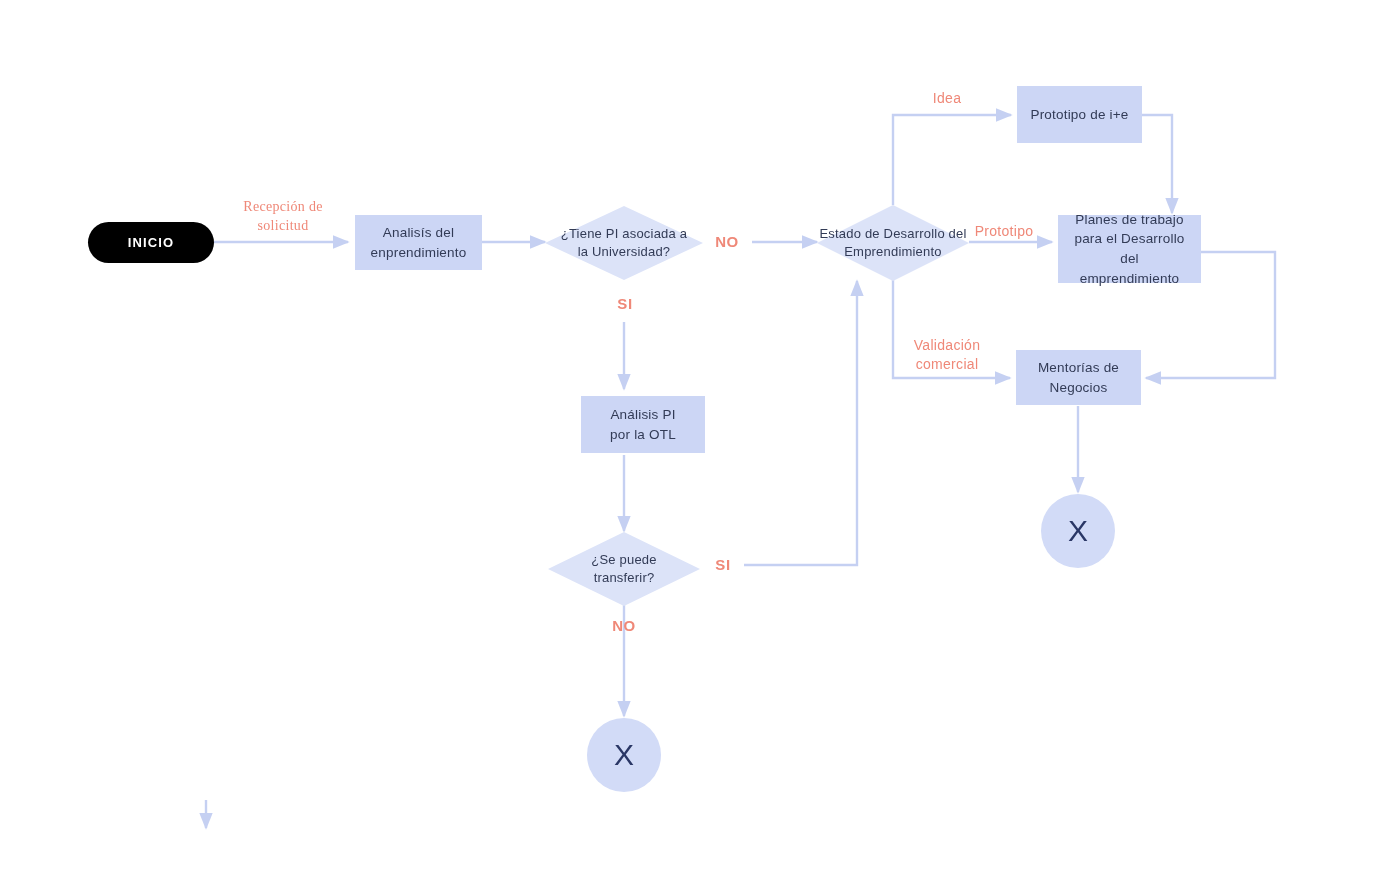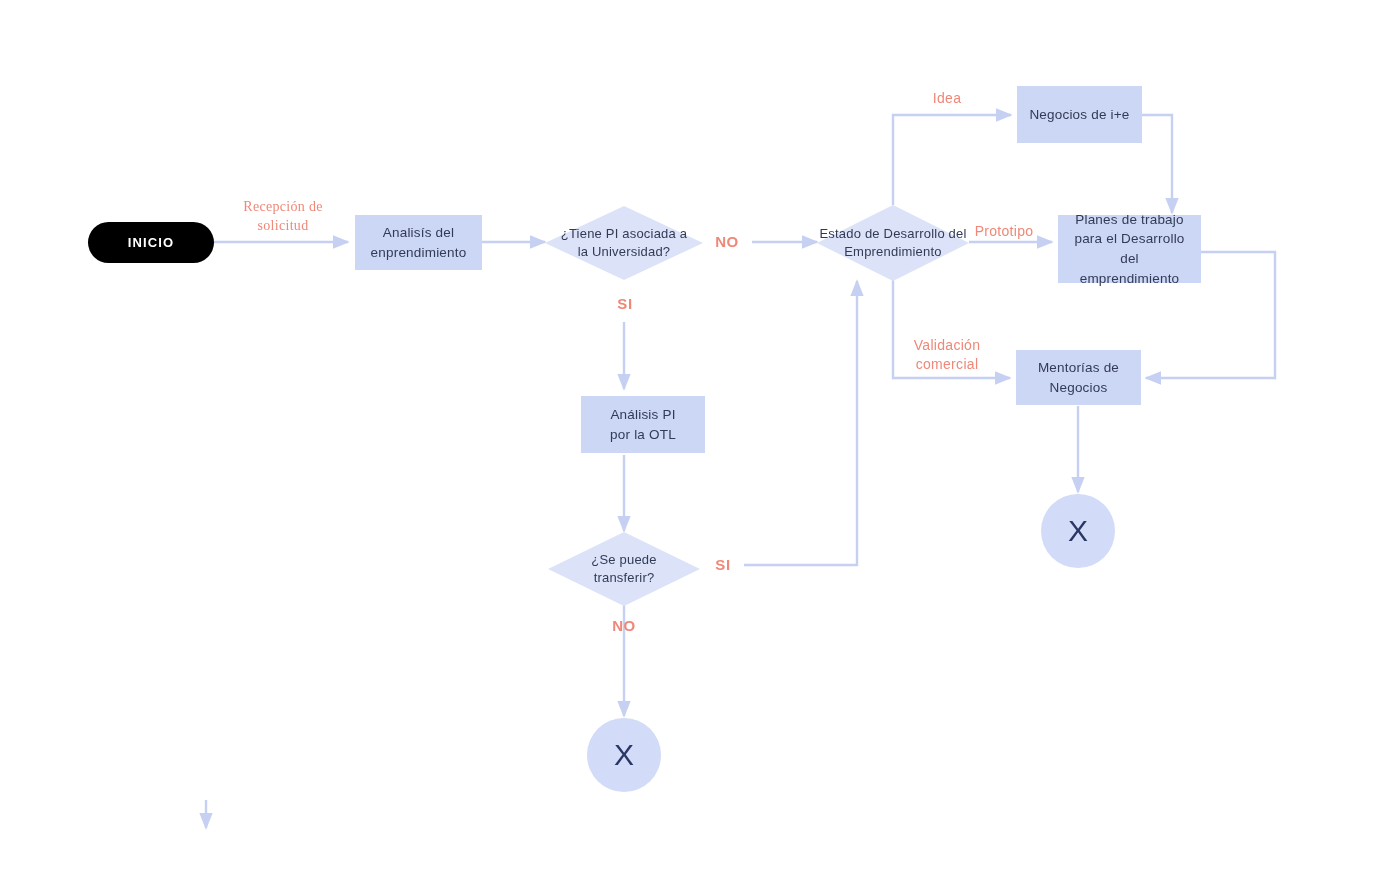--- a/index.html
+++ b/index.html
@@ -164,21 +164,21 @@
     <div class="decision-label" style="white-space: pre-line;">¿Tiene PI asociada a
 la Universidad?</div>
   </div>
 
   <div class="decision-wrap" style="left:817px; top:205px; width:152px; height:76px;">
     <div class="decision-shape"></div>
     <div class="decision-label" style="white-space: pre-line;">Estado de Desarrollo del
 Emprendimiento</div>
   </div>
 
-  <div class="node process" style="left:1017px; top:86px; width:125px; height:57px;">Negocios de i+e</div>
+  <div class="node process" style="left:1017px; top:86px; width:125px; height:57px;">Prototipo de i+e</div>
 
   <div class="node process" style="left: 1016px; top: 350px; width: 125px; height: 55px; white-space: pre-line;">Mentorías de
 Negocios</div>
 
   <div class="node process" style="left: 1058px; top: 215px; width: 143px; height: 68px; white-space: pre-line;">Planes de trabajo
 para el Desarrollo del
 emprendimiento</div>
 
   <div class="node process" style="left: 562px; top: 396px; width: 124px; height: 57px; white-space: pre-line; margin-left: 19px;">Análisis PI
 por la OTL</div>

